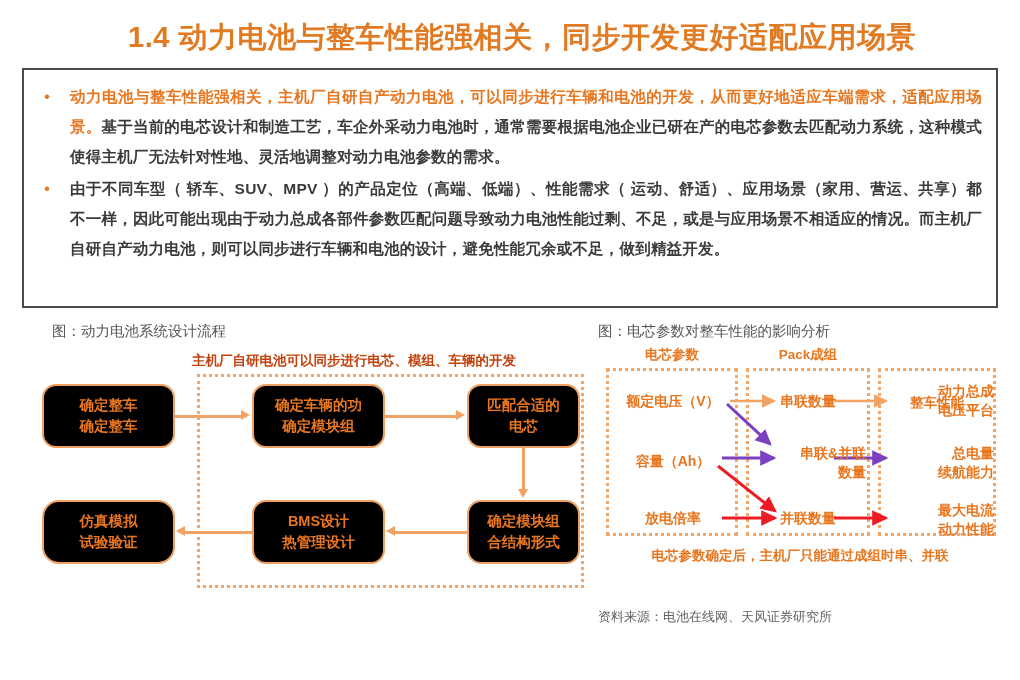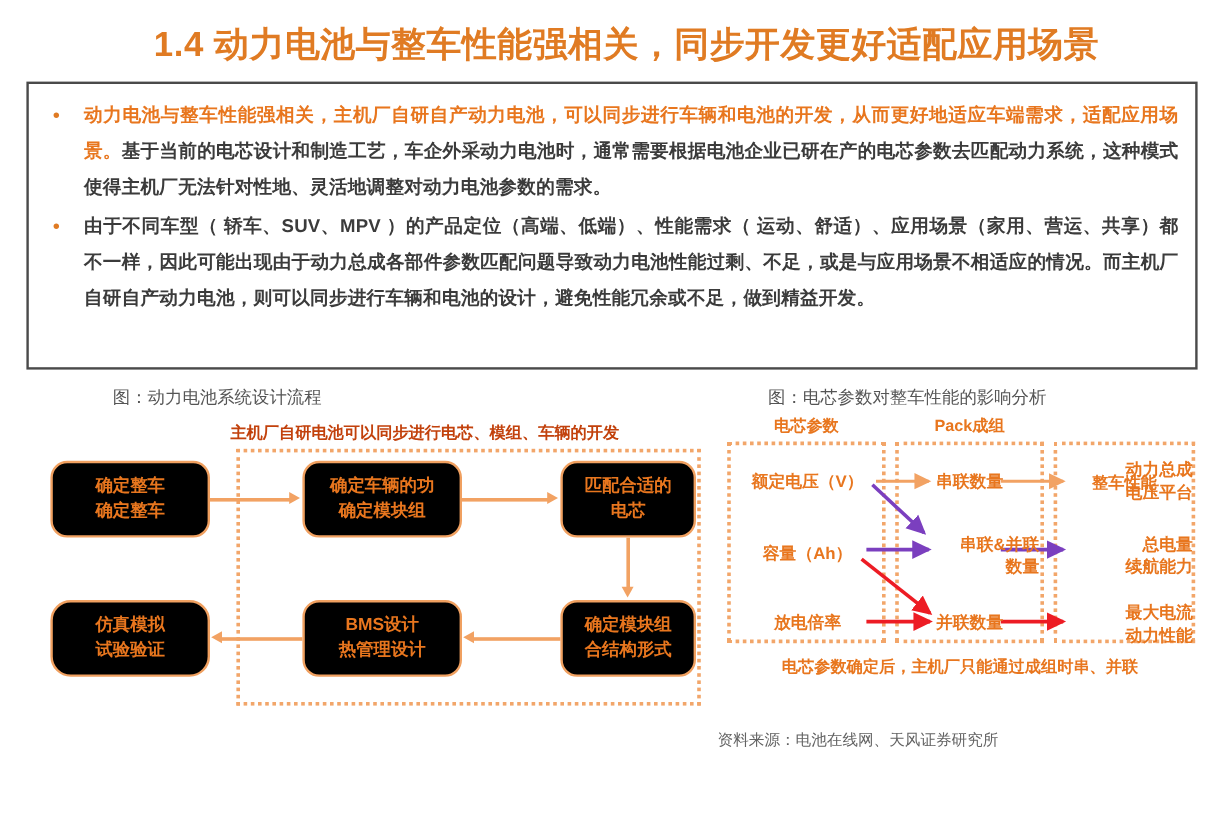--- a/index.html
+++ b/index.html
@@ -54,21 +54,20 @@
     letter-spacing: 0.2px;
   }
   .hl { color: #E8761E; }
 
   
   .fig-caption {
     position: absolute;
     font-size: 14.5px;
     color: #555555;
     white-space: nowrap;
-    margin-left: 42px;
   }
   #cap-left  { left: 52px;  top: 322px; }
   #cap-right { left: 598px; top: 322px; }
 
   
   .flow-wrap { position: absolute; left: 30px; top: 350px; width: 560px; height: 255px; }
 
   .flow-banner {
     position: absolute;
     left: 162px; top: 2px;

